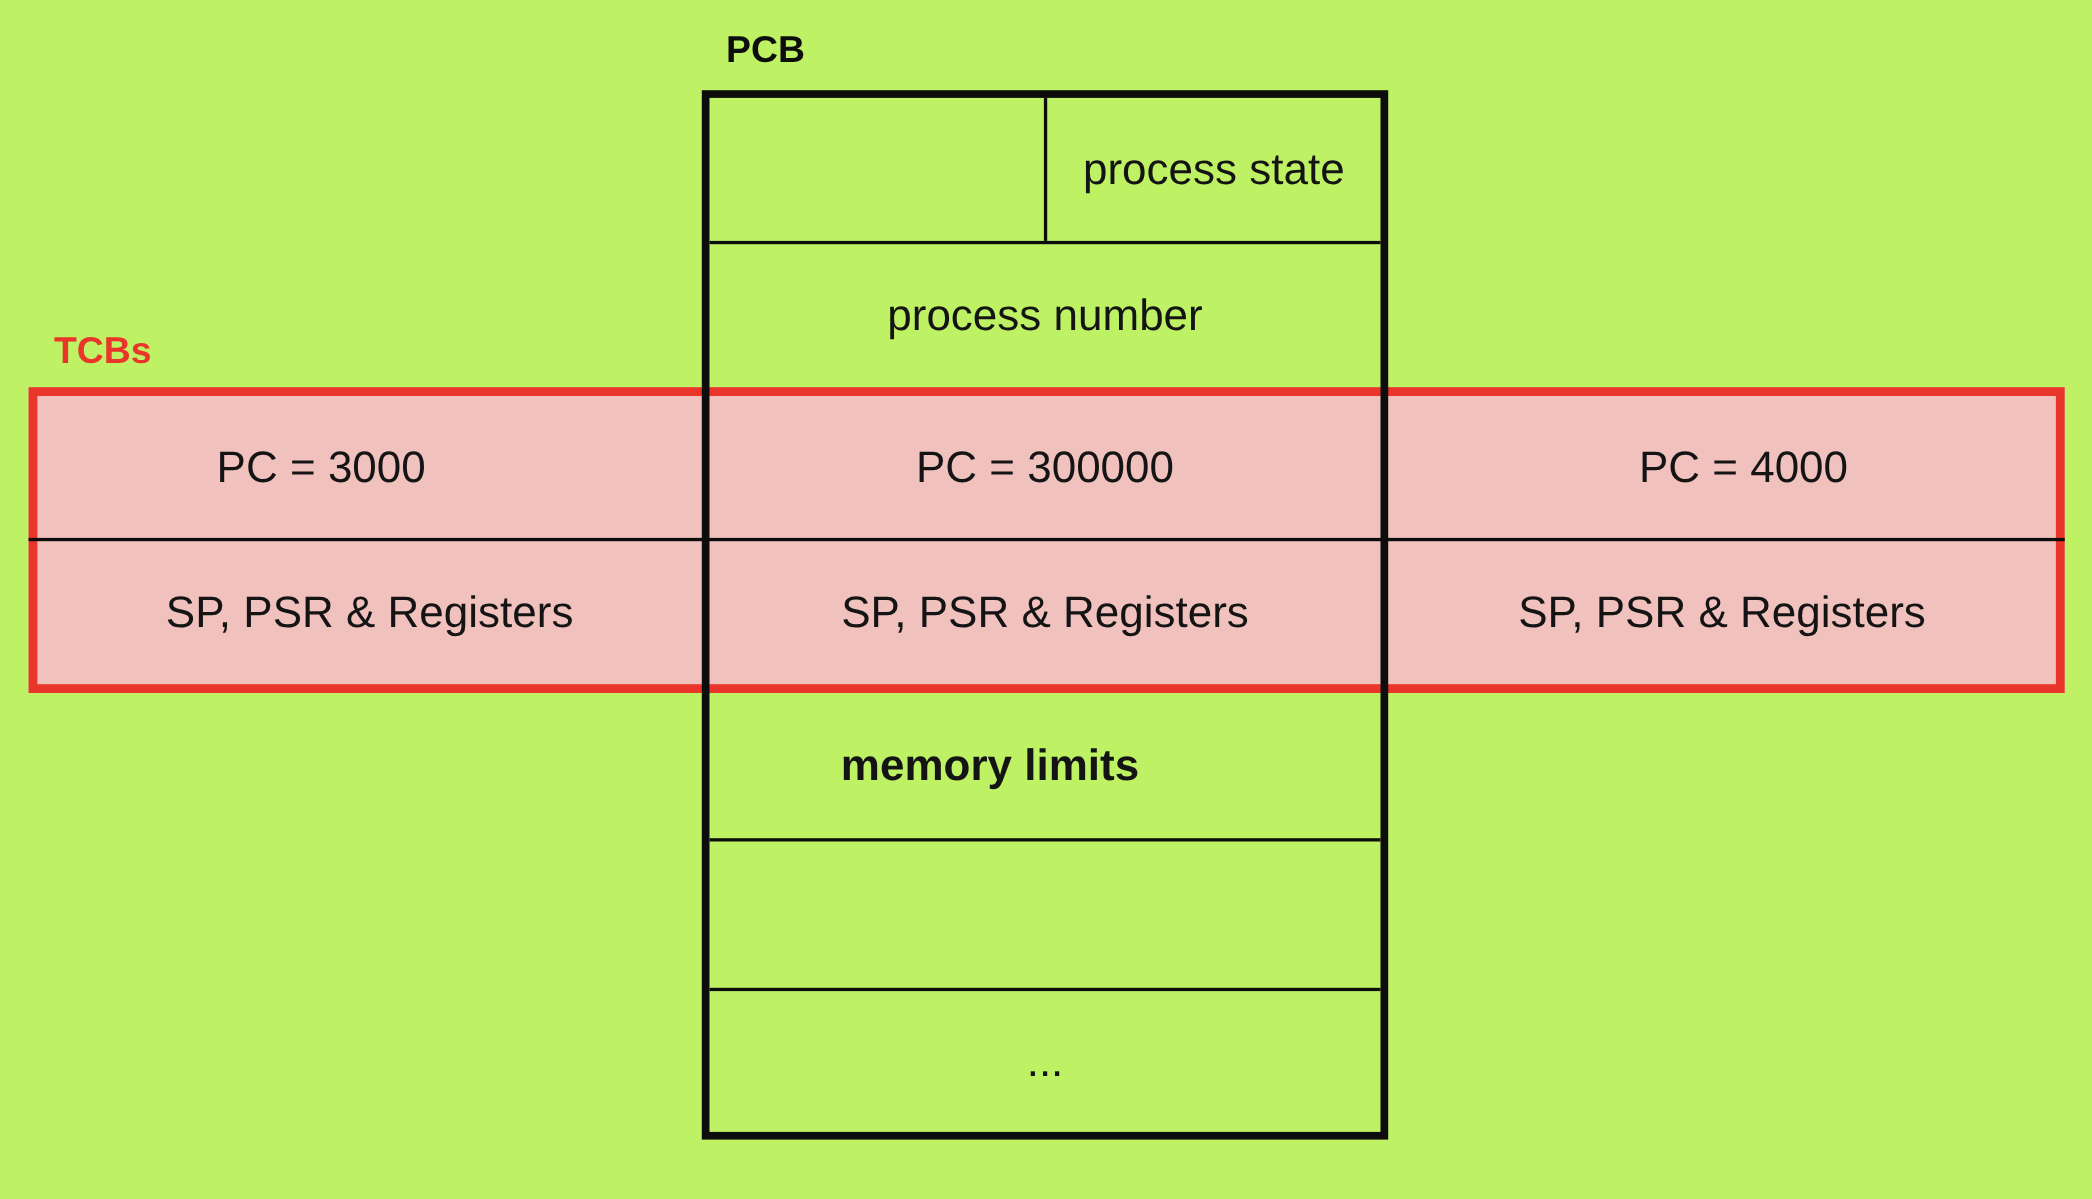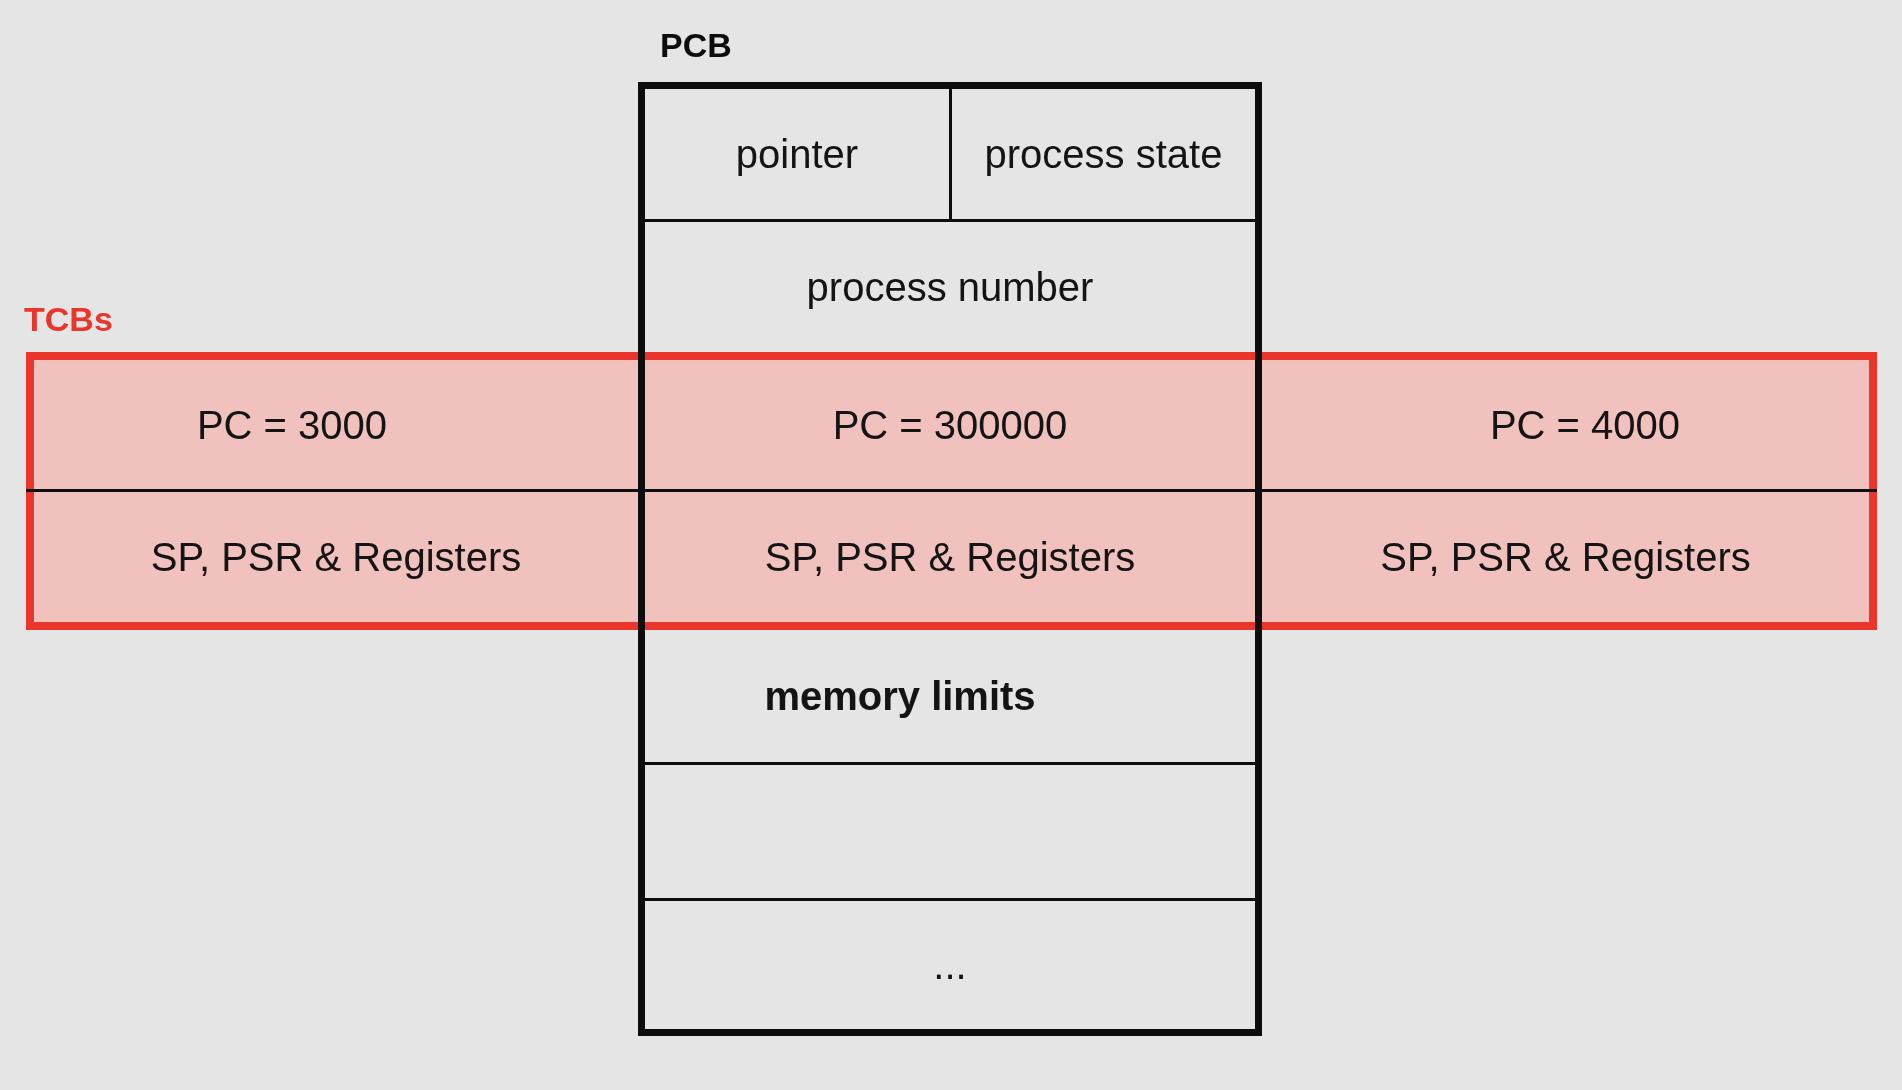--- a/index.html
+++ b/index.html
@@ -4,34 +4,34 @@
 <style>
   html, body {
     margin: 0;
     padding: 0;
     background: #ffffff;
   }
   .canvas {
     position: relative;
     width: 1902px;
     height: 1090px;
-    background: #e5e5e5;
+    background: #bef264;
     font-family: "Liberation Sans", "DejaVu Sans", sans-serif;
     color: #141414;
     overflow: hidden;
   }
   .label {
     position: absolute;
     font-size: 34px;
     font-weight: 700;
     line-height: 38px;
     white-space: nowrap;
   }
   .pcb-label  { left: 660; top: 26px; left: 660px; color: #0d0d0d; }
-  .tcbs-label { left: 24px; top: 300px; color: var(--accent_red); }
+  .tcbs-label { left: 49px; top: 300px; color: var(--accent_red); }
 
   
   .tcb-band {
     position: absolute;
     left: 26px; top: 352px;
     width: 1851px; height: 278px;
     background: var(--tcb_fill);
     border: 8px solid var(--accent_red);
     box-sizing: border-box;
     z-index: 1;
@@ -114,21 +114,20 @@
 
   <div class="tcb-band"></div>
   <div class="pc-sp-divider"></div>
 
   <div class="pcb-box"></div>
   <div class="hline hline-row1"></div>
   <div class="hline hline-mem"></div>
   <div class="hline hline-files"></div>
   <div class="vline-row1"></div>
 
-  <div class="cell cell-pointer">pointer</div>
 
   <div class="cell cell-process-number">process number</div>
 
   <div class="cell cell-process-state">process state</div>
 
   <div class="cell cell-pc-left">PC = 3000</div>
 
   <div class="cell cell-pc-mid">PC = 300000</div>
 
   <div class="cell cell-pc-right">PC = 4000</div>

